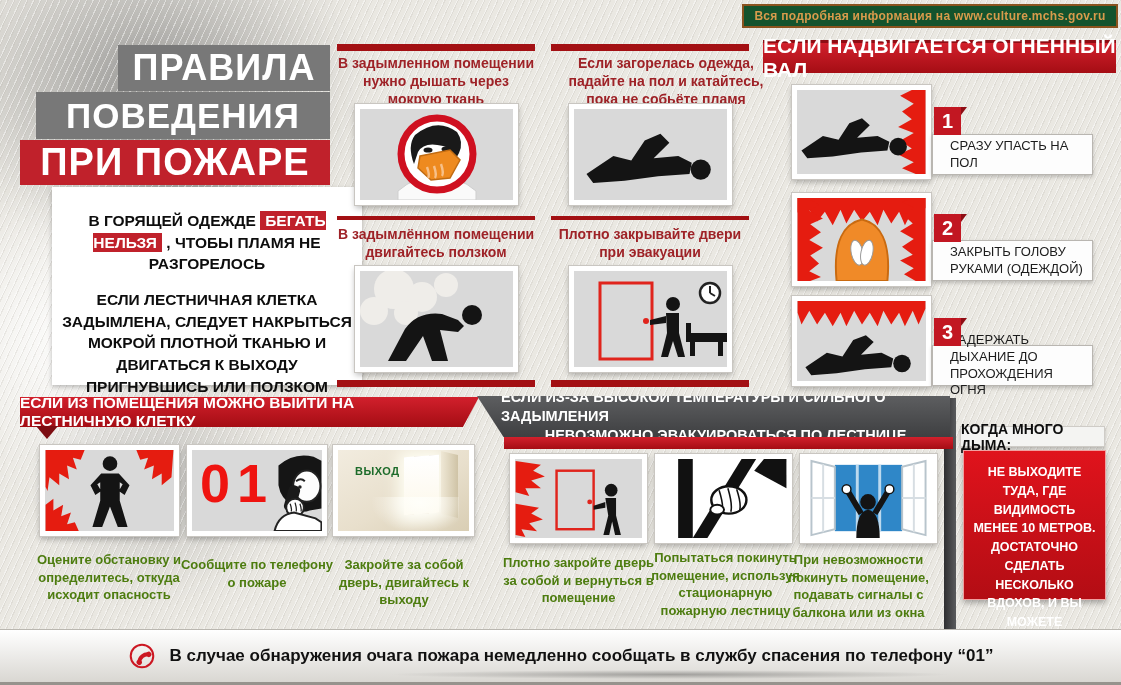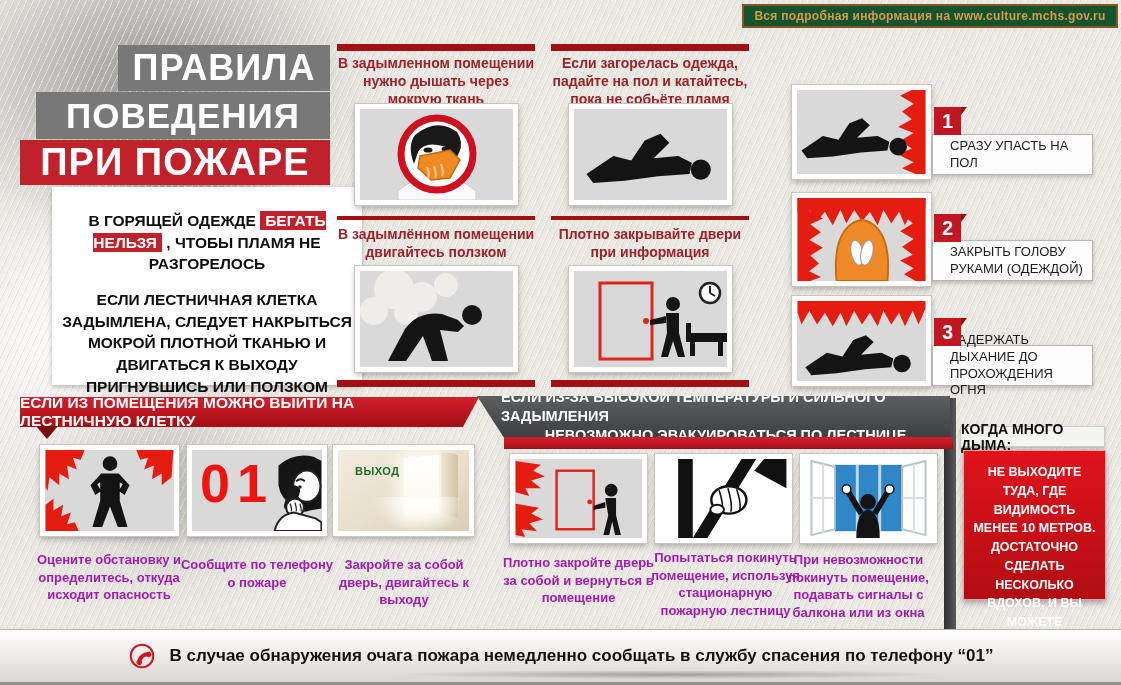--- a/index.html
+++ b/index.html
@@ -44,21 +44,21 @@
     display:flex;align-items:center;justify-content:center;z-index:3;}
   .chip::after{content:"";position:absolute;right:-6px;top:0;border-left:6px solid #8e0d14;border-bottom:8px solid transparent;}
   .step-box{width:161px;height:41px;background:#fdfdfd;border:1px solid #b9b6b1;box-shadow:0 2px 4px rgba(0,0,0,.2);
     display:flex;align-items:center;padding-left:17px;box-sizing:border-box;color:#1c1c1c;font-size:13px;line-height:1.3;z-index:2;}
 
   
   .bl-banner{left:20px;top:397px;width:459px;height:30px;background:linear-gradient(#d2202c,#a50d14);
     clip-path:polygon(0 0,100% 0,96.5% 100%,0 100%);color:#fff;font-weight:bold;font-size:15.5px;
     display:flex;align-items:center;justify-content:center;padding-right:14px;box-sizing:border-box;}
   .bl-fold{left:36px;top:426px;width:22px;height:13px;background:#7d0d12;clip-path:polygon(0 0,100% 0,50% 100%);}
-  .card-cap{font-size:13px;font-weight:bold;color:#a21caf;text-align:center;line-height:1.35;}
+  .card-cap{font-size:13px;font-weight:bold;color:#4d7c0f;text-align:center;line-height:1.35;}
 
   
   .bm-banner{left:477px;top:396px;width:473px;height:41px;background:linear-gradient(#5d5e60,#3e3f41);
     clip-path:polygon(0 0,100% 0,100% 100%,5.6% 100%);color:#fff;font-weight:bold;font-size:14.5px;
     display:flex;flex-direction:column;align-items:center;justify-content:center;line-height:1.3;padding-left:24px;box-sizing:border-box;}
   .bm-stripe{left:504px;top:437px;width:449px;height:12px;background:linear-gradient(#d2202c,#a50d14);}
   .v-strip{left:944px;top:398px;width:12px;height:234px;background:linear-gradient(90deg,#2f2f31,#5a5b5d);}
 
   
   .hs-label{left:960px;top:426px;width:145px;height:21px;background:#f4f4f2;border:1px solid #cfccc7;box-shadow:0 2px 3px rgba(0,0,0,.2);
@@ -133,50 +133,51 @@
       </g>
       <g fill="#141414">
         <circle cx="112" cy="44" r="10"></circle>
         <path d="M28 90 L45 58 Q58 40 82 43 L98 49 L104 55 L98 61 L80 59 L88 90 L72 90 L63 65 L46 90 Z"></path>
       </g>
     </svg>
   </div>
   <div class="abs bar" style="left:337px;top:380px;width:198px;height:7px;"></div>
 
   <div class="abs bar" style="left:551px;top:44px;width:198px;height:7px;"></div>
-  <div class="abs tip-cap" style="left:551px;top:55px;width:198px;text-align:center;">Если загорелась одежда, падайте на пол и катайтесь, пока не собьёте пламя</div>
+  <div class="abs tip-cap" style="left:567px;top:55px;width:198px;text-align:center;">Если загорелась одежда, падайте на пол и катайтесь, пока не собьёте пламя</div>
   <div class="abs pic" style="left:569px;top:104px;width:163px;height:101px;">
     <svg viewBox="0 0 153 91">
       <g fill="#141414" transform="translate(8,18) scale(1.12)">
         <circle cx="106" cy="38" r="9"></circle>
         <path d="M4 42 L28 26 L44 30 L56 12 L70 6 L78 14 L64 28 L86 26 L98 32 L96 42 L68 44 L38 48 L10 50 Z"></path>
       </g>
     </svg>
   </div>
   <div class="abs bar" style="left:551px;top:216px;width:198px;height:4px;"></div>
-  <div class="abs tip-cap" style="left:551px;top:226px;width:198px;">Плотно закрывайте двери при информация</div>
+  <div class="abs tip-cap" style="left:551px;top:226px;width:198px;">Плотно закрывайте двери при эвакуации</div>
   <div class="abs pic" style="left:569px;top:266px;width:163px;height:106px;">
     <svg viewBox="0 0 153 96">
       <rect x="26" y="12" width="52" height="76" fill="none" stroke="#e0241c" stroke-width="3"></rect>
       <circle cx="72" cy="50" r="3" fill="#e0241c"></circle>
       <circle cx="136" cy="22" r="10" fill="#fff" stroke="#222" stroke-width="2.5"></circle>
       <path d="M136 22 L136 15 M136 22 L141 25" stroke="#222" stroke-width="2" fill="none"></path>
       <g fill="#141414">
         <circle cx="99" cy="33" r="7"></circle>
         <path d="M92 42 H105 V62 L111 86 H104 L99 70 L94 86 H87 L93 62 Z"></path>
         <path d="M92 45 L76 49 V54 L92 52 Z"></path>
         <rect x="112" y="62" width="41" height="9"></rect>
         <rect x="116" y="71" width="5" height="14"></rect>
           <rect x="144" y="71" width="5" height="14"></rect>
         <rect x="112" y="52" width="5" height="12"></rect>
       </g>
     </svg>
   </div>
   <div class="abs bar" style="left:551px;top:380px;width:198px;height:7px;"></div>
 
+  <div class="abs fw-header">ЕСЛИ НАДВИГАЕТСЯ ОГНЕННЫЙ ВАЛ</div>
 
   <div class="abs pic" style="left:792px;top:85px;width:139px;height:94px;">
     <svg viewBox="0 0 131 86">
       <g transform="translate(131,0) rotate(90)" fill="#e51c10">
         <path d="M0 0 H86 V10 L80 24 L74 12 L66 28 L60 14 L52 26 L44 12 L38 28 L30 14 L22 24 L14 12 L6 26 L0 14 Z"></path>
       </g>
       <g fill="#141414" transform="translate(0,24)">
         <circle cx="103" cy="34" r="9"></circle>
         <path d="M4 38 L26 23 L42 27 L53 10 L66 5 L74 12 L61 25 L82 23 L94 29 L92 38 L65 40 L36 44 L10 46 Z"></path>
       </g>

